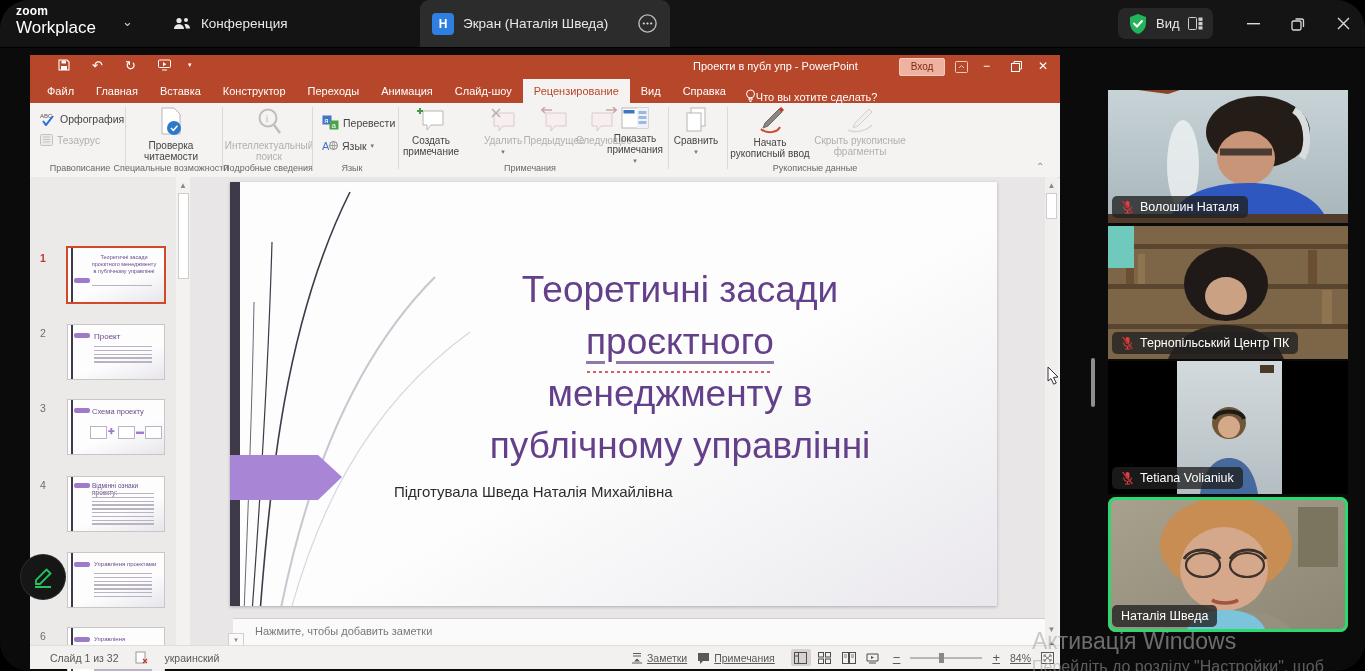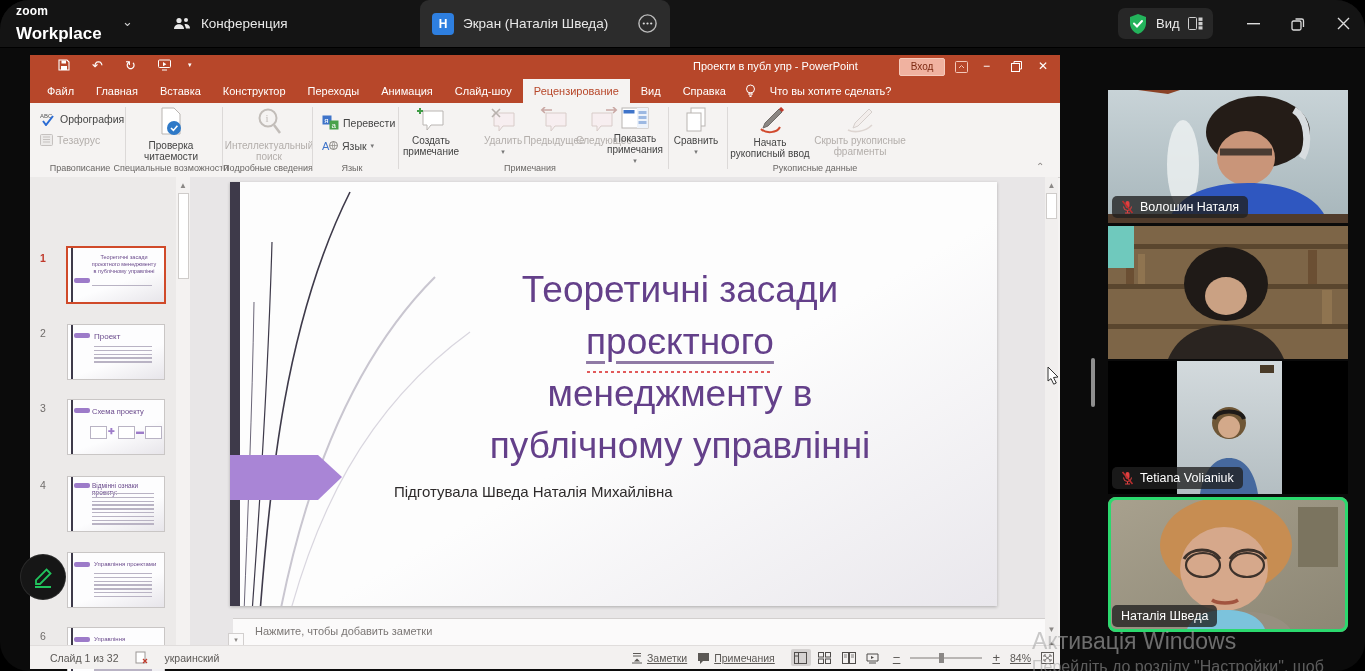--- a/index.html
+++ b/index.html
@@ -4,36 +4,36 @@
 <style>
   html,body{margin:0;padding:0;background:#000;font-family:"Liberation Sans",sans-serif;}
   #root{position:relative;width:1365px;height:671px;overflow:hidden;background:#0b0b0b;border-radius:29px;-webkit-font-smoothing:antialiased;}
   .abs{position:absolute;}
   .nosel{user-select:none;}
 
   
   #topbar{position:absolute;left:0;top:0;width:1365px;height:47px;background:#141414;border-bottom:1px solid #000;}
   .zlogo{position:absolute;left:16px;top:5px;color:#fff;line-height:1;}
   .zlogo .l1{font-size:12px;font-weight:600;letter-spacing:.2px;}
-  .zlogo .l2{font-size:17px;font-weight:700;margin-top:8px;}
+  .zlogo .l2{font-size:17px;font-weight:400;margin-top:2px;}
   .chev{position:absolute;left:122px;top:14px;color:#cfcfcf;font-size:13px;}
   .ztab{position:absolute;top:0;height:47px;display:flex;align-items:center;color:#e8e8e8;font-size:13.5px;gap:9px;cursor:pointer;}
   .ztab-active{background:#2c2c2c;border-radius:9px 9px 0 0;padding:0 12px;}
   .avatarN{width:22px;height:22px;border-radius:4px;background:#2e7fe0;color:#fff;font-size:12px;display:flex;align-items:center;justify-content:center;font-weight:700;}
   .viewbox{position:absolute;left:1118px;top:8px;height:31px;background:#272727;border-radius:7px;display:flex;align-items:center;gap:8px;padding:0 10px;color:#ececec;font-size:13px;cursor:pointer;}
   .winctl{position:absolute;top:0;width:34px;height:47px;display:flex;align-items:center;justify-content:center;color:#dcdcdc;cursor:pointer;}
 
   
   #ppt{position:absolute;left:30px;top:55px;width:1030px;height:613px;background:#f5f3f2;}
   #ppt-title{position:absolute;left:0;top:0;width:100%;height:24px;background:#b7472a;color:#fff;}
   .qat-ic{position:absolute;top:4px;color:#fff;}
   #ppt-tabs{position:absolute;left:0;top:24px;width:100%;height:24px;background:#b7472a;display:flex;align-items:stretch;padding-left:6px;box-sizing:border-box;}
   .ptab{color:#fff;font-size:11px;line-height:24px;padding:0 11px;cursor:pointer;white-space:nowrap;}
   .ptab.active{background:#f5f3f2;color:#b7472a;}
-  .searchtab{display:flex;align-items:center;gap:14px;color:#fff;font-size:11px;padding:0 8px;cursor:pointer;}
+  .searchtab{display:flex;align-items:flex-end;gap:0;color:#fff;font-size:11px;padding:0 8px;cursor:pointer;}
   #ribbon{position:absolute;left:0;top:48px;width:100%;height:74px;background:#f5f3f2;border-bottom:1px solid #d4d1d0;}
   .rdiv{position:absolute;top:4px;width:1px;height:62px;background:#dcd9d8;}
   .rlabel{position:absolute;top:60px;font-size:9px;color:#6a6765;text-align:center;white-space:nowrap;transform:translateX(-50%);}
   .rsmall{position:absolute;display:flex;align-items:center;gap:4px;font-size:10.5px;color:#444;cursor:pointer;white-space:nowrap;}
   .rbig{position:absolute;display:flex;flex-direction:column;align-items:center;font-size:10px;color:#444;cursor:pointer;text-align:center;line-height:11px;}
   .dis{color:#b3aeab !important;cursor:default;}
   .caret{font-size:7px;color:#777;}
 
   
   #thumbs{position:absolute;left:0;top:122px;width:160px;height:468px;background:#eceae9;}
@@ -549,20 +549,28 @@
         <rect y="98" width="240" height="5" fill="#5a462e"></rect>
       <rect x="18" y="26" width="8" height="32" fill="#6b4f33"></rect>
         <rect x="30" y="28" width="7" height="30" fill="#8f7450"></rect>
         <rect x="200" y="24" width="9" height="34" fill="#6b4f33"></rect>
         <rect x="214" y="64" width="10" height="34" fill="#8f7450"></rect>
       <rect x="0" y="0" width="26" height="42" fill="#6fc9bd"></rect>
       <ellipse cx="118" cy="58" rx="42" ry="37" fill="#1f1a17"></ellipse>
       <ellipse cx="118" cy="70" rx="21" ry="19" fill="#caa183"></ellipse>
       <path d="M60 133c10-24 32-34 58-34s48 10 58 34z" fill="#2a2420"></path>
     </svg>
+    <div class="plabel">
+      <svg width="13" height="14" viewBox="0 0 13 14">
+        <rect x="4.5" y="1" width="4" height="7" rx="2" fill="#e04040"></rect>
+        <path d="M2.5 6.5a4 4 0 0 0 8 0M6.5 10.5V13M4 13h5" stroke="#e04040" fill="none"></path>
+        <path d="M1.5 1l10 12" stroke="#b82e2e" stroke-width="1.6"></path>
+      </svg>
+      <span>Тернопільський Центр ПК</span>
+    </div>
   </div>
 
   <div class="tile" style="top:361px;">
     <svg width="240" height="133" viewBox="0 0 240 133">
       <rect width="240" height="133" fill="#000"></rect>
       <defs>
           <linearGradient id="g3" x1="0" y1="0" x2="0" y2="1">
             <stop offset="0" stop-color="#d3dadd"></stop>
             <stop offset="1" stop-color="#b4bec2"></stop>
           </linearGradient>

